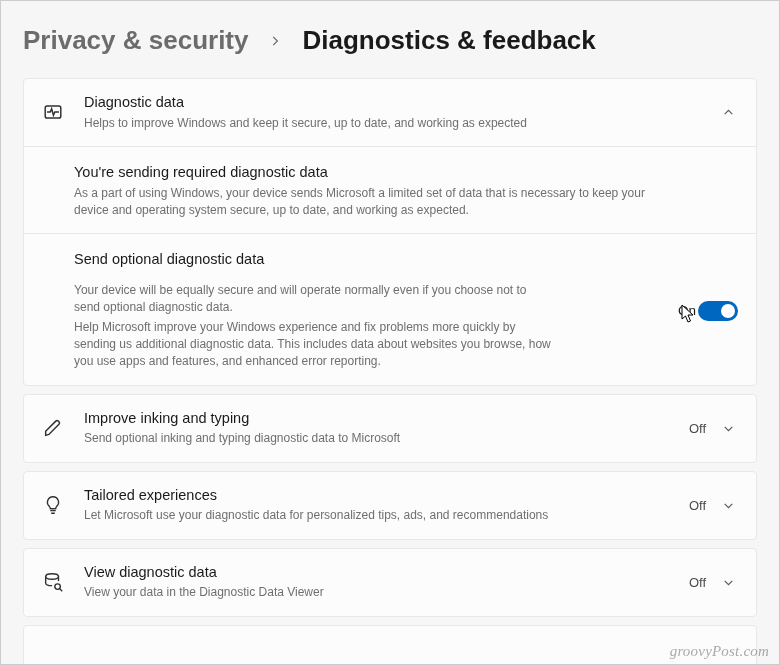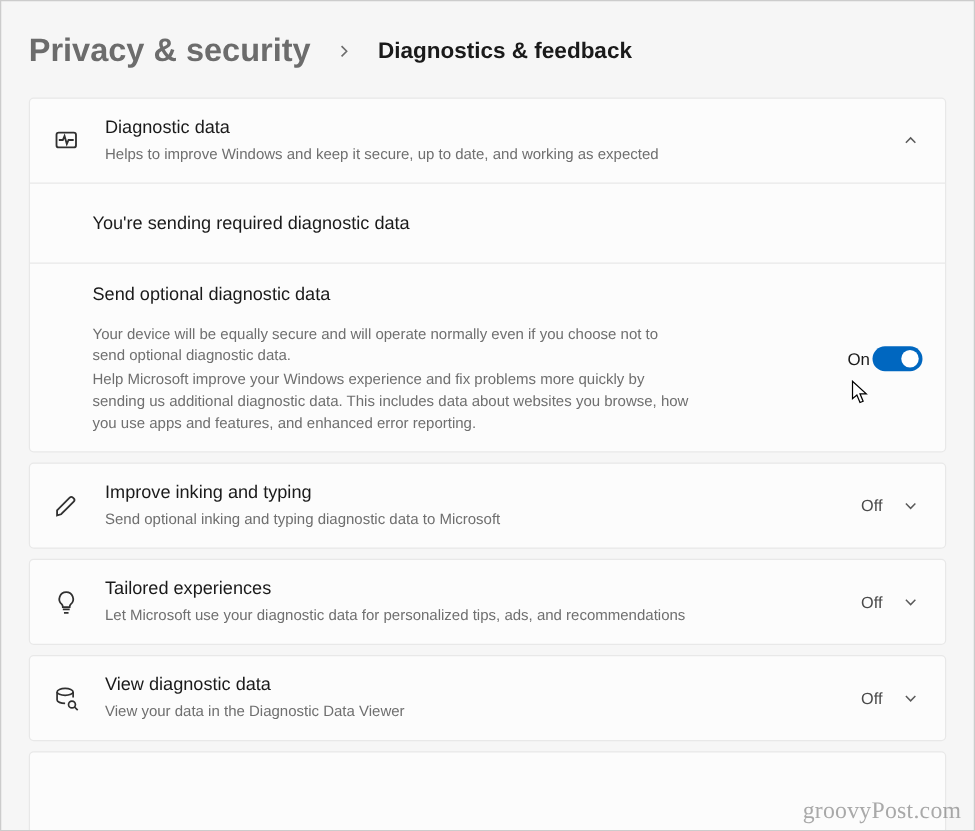--- a/index.html
+++ b/index.html
@@ -25,21 +25,21 @@
     font-size: 26px;
     font-weight: 600;
     color: #6c6c6c;
   }
   .bc-sep {
     font-size: 18px;
     color: #6c6c6c;
     margin-top: 3px;
   }
   .bc-current {
-    font-size: 18px;
+    font-size: 26px;
     font-weight: 600;
     color: #1a1a1a;
   }
   .card {
     background: #fcfcfc;
     border: 1px solid #e8e8e8;
     border-radius: 4px;
   }
   .row {
     display: flex;
@@ -117,21 +117,22 @@
     left: 680px;
     top: 303px;
     pointer-events: none;
   }
   .cursor svg { width: 16px; height: 20px; }
   .watermark {
     position: absolute;
     right: 10px;
     bottom: 4px;
     font-family: Georgia, "Times New Roman", serif;
-    font-size: 19px;
+    font-style: italic;
+    font-size: 15px;
     color: rgba(100,100,100,0.55);
     letter-spacing: 0.2px;
     text-align: center;
   }
 </style>
 </head>
 <body>
 
 <div class="content">
 
@@ -160,20 +161,21 @@
       <div class="chev-cell">
         <svg viewBox="0 0 24 24" fill="none" stroke="currentColor" stroke-width="2.2">
             <polyline points="5 15 12 8 19 15"></polyline>
           </svg>
       </div>
     </div>
 
     <div class="row narrow">
       <div class="text-cell">
         <div class="title">You're sending required diagnostic data</div>
+        <div class="desc">As a part of using Windows, your device sends Microsoft a limited set of data that is necessary to keep your device and operating system secure, up to date, and working as expected.</div>
       </div>
     </div>
 
     <div class="row narrow">
       <div class="text-cell">
         <div class="title">Send optional diagnostic data</div>
         <div class="desc limited para2">Your device will be equally secure and will operate normally even if you choose not to send optional diagnostic data.</div>
         <div class="desc limited">Help Microsoft improve your Windows experience and fix problems more quickly by sending us additional diagnostic data. This includes data about websites you browse, how you use apps and features, and enhanced error reporting.</div>
       </div>
       <div class="toggle-cell">

